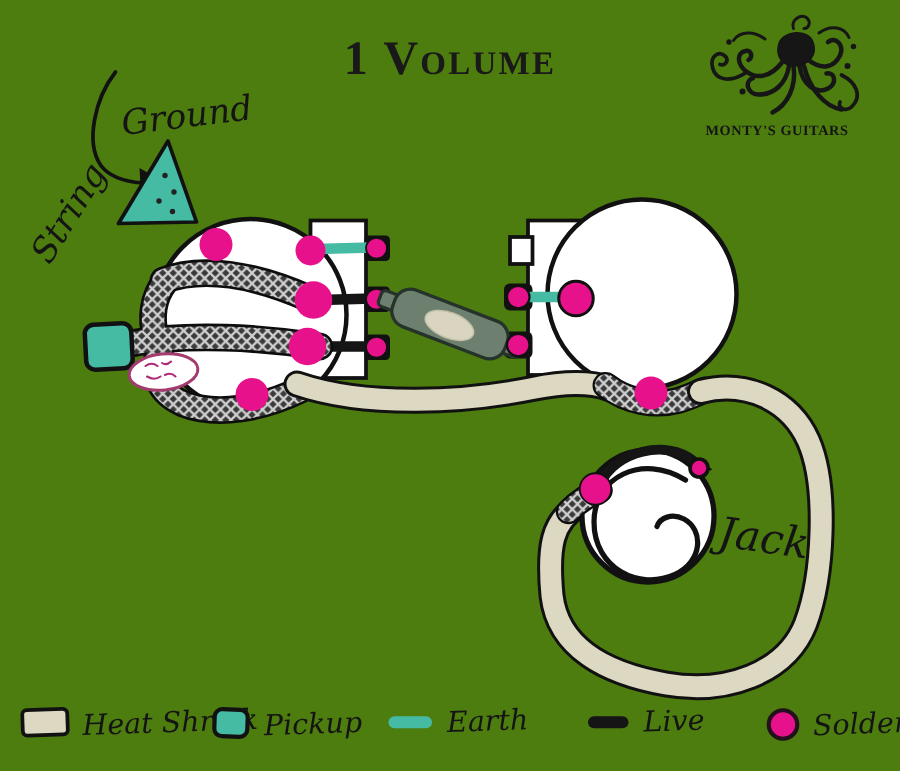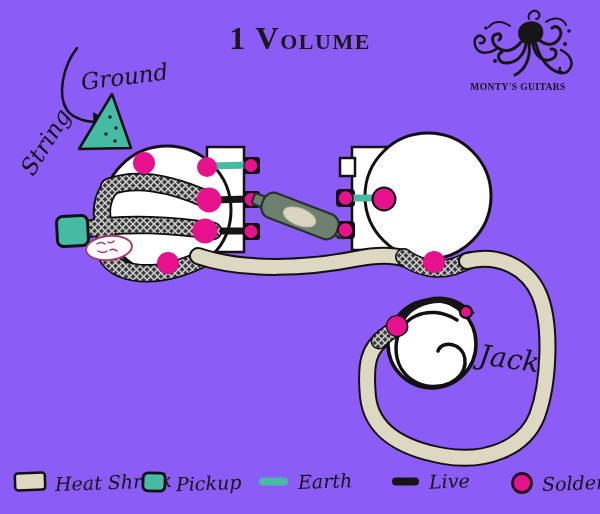--- a/index.html
+++ b/index.html
@@ -1,16 +1,16 @@
 <!DOCTYPE html>
 <html><head>
 <meta charset="utf-8">
 <style>
   html,body{margin:0;padding:0;background:#ffffff;}
-  .stage{position:relative;width:600px;height:514px;background:#8b5cf6;overflow:hidden;
+  .stage{position:relative;width:600px;height:514px;background:#4d7c0f;overflow:hidden;
          font-family:"Liberation Sans",sans-serif;}
   .title{position:absolute;top:22px;left:150px;width:300px;text-align:center;
          font-family:"Liberation Serif",serif;font-variant:small-caps;font-weight:bold;color:#191919;}
   .title .t1{font-size:32px;line-height:1.05;letter-spacing:1.5px;}
   .title .t2{font-size:29px;line-height:1.05;letter-spacing:1.5px;}
   .logo{position:absolute;top:6px;left:456px;width:124px;text-align:center;}
   .logo-text{font-family:"Liberation Serif",serif;font-weight:bold;font-size:9.5px;
              letter-spacing:.4px;text-transform:uppercase;color:#141414;margin-top:-6px;}
   .diagram{position:absolute;top:0;left:0;}
   .legend{position:absolute;top:470px;left:0;width:600px;height:42px;}

